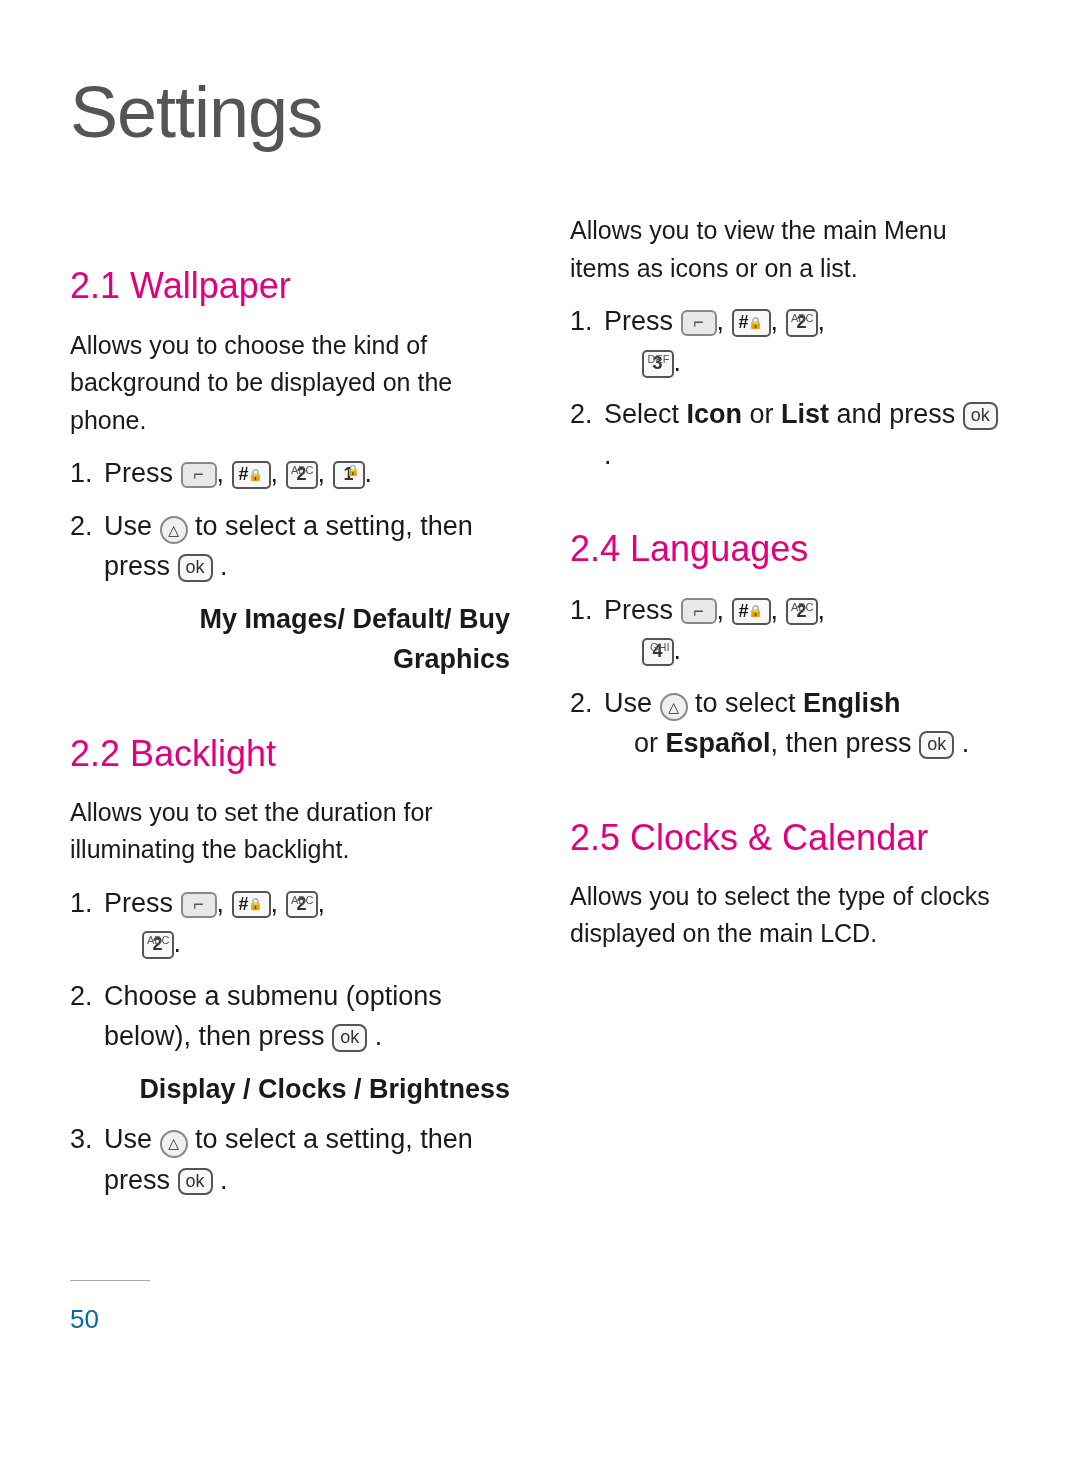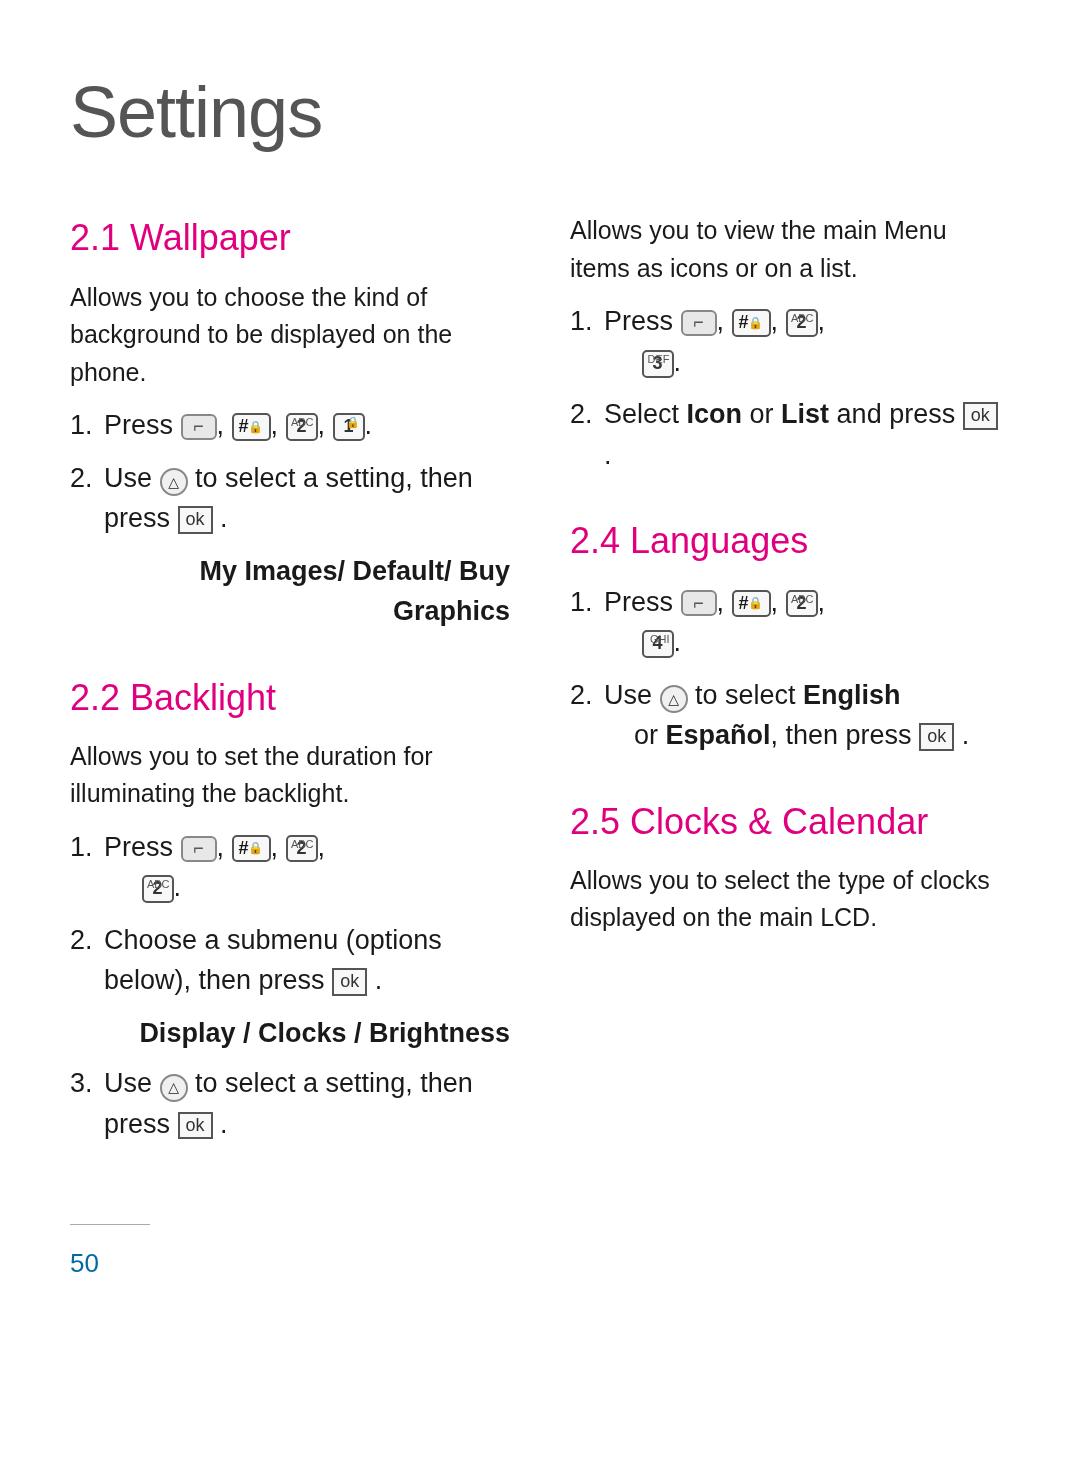--- a/index.html
+++ b/index.html
@@ -31,20 +31,21 @@
 
     .section {
       margin-bottom: 40px;
     }
 
     .section-heading {
       font-size: 36px;
       font-weight: 400;
       color: #e0007f;
       margin-bottom: 14px;
+      margin-top: 48px;
     }
 
     .section-body {
       font-size: 25px;
       line-height: 1.5;
       color: #1a1a1a;
       margin-bottom: 14px;
     }
 
     .step {
@@ -95,21 +96,21 @@
       right: 2px;
       color: #555;
     }
 
     .key-hash {
       font-size: 18px;
       font-weight: bold;
     }
 
     .key-ok {
-      border-radius: 0;
+      border-radius: 8px;
       font-size: 18px;
       font-weight: normal;
       color: #333;
       padding: 1px 6px;
       text-align: center;
     }
 
     .nav-circle {
       width: 28px;
       height: 28px;

